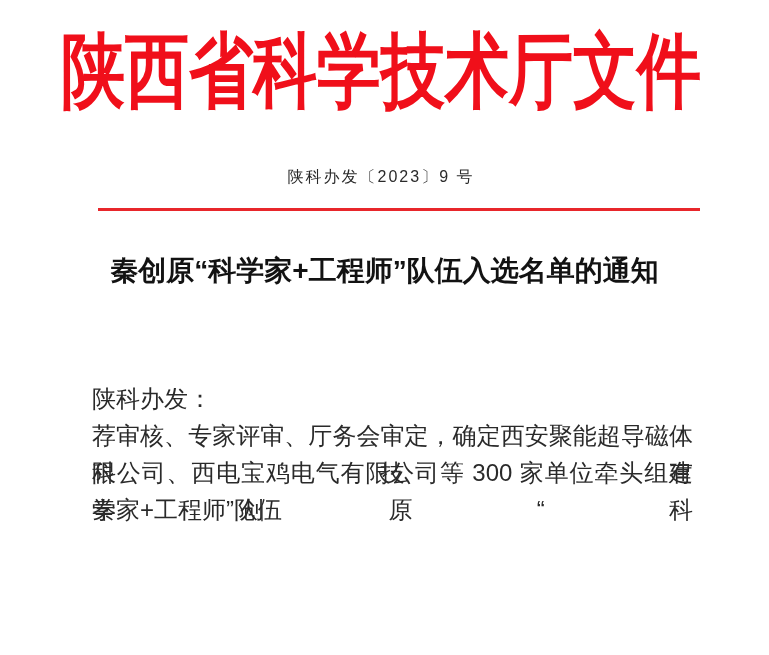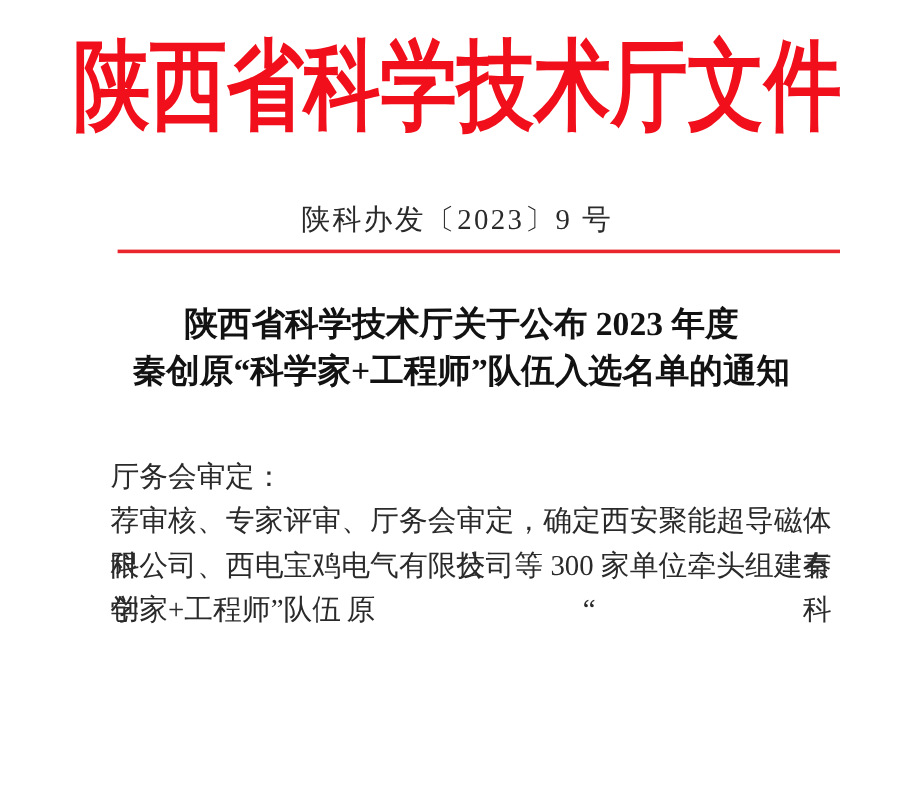--- a/index.html
+++ b/index.html
@@ -10,21 +10,21 @@
     --page-bg: #ffffff;
   }
   * { margin: 0; padding: 0; box-sizing: border-box; }
   html, body { background: #ffffff; }
   .page {
     position: relative;
     width: 762px;
     height: 655px;
     background: var(--page-bg);
     overflow: hidden;
-    font-family: Liberation Serif, serif;
+    font-family: Liberation Sans, sans-serif;
   }
   .header-title {
     position: absolute;
     top: 16px;
     left: 0;
     width: 100%;
     text-align: center;
     font-size: 64px;
     font-weight: bold;
     letter-spacing: 0px;
@@ -32,21 +32,21 @@
     transform: scaleY(1.28);
     transform-origin: top center;
     white-space: nowrap;
   }
   .doc-number {
     position: absolute;
     top: 167px;
     left: 0;
     width: 100%;
     text-align: center;
-    font-size: 24px;
+    font-size: 16px;
     letter-spacing: 2px;
     color: var(--body-text);
   }
   .red-line {
     position: absolute;
     top: 208px;
     left: 98px;
     width: 602px;
     height: 3px;
     background: var(--accent-red);
@@ -88,24 +88,23 @@
 
 <div class="page">
 
   <div class="header-title">陕西省科学技术厅文件</div>
 
   <div class="doc-number">陕科办发〔2023〕9 号</div>
 
   <div class="red-line"></div>
 
   <div class="notice-title">
-    <div>陕西省科学技术厅关于公布 2023 年度</div>
     <div>秦创原“科学家+工程师”队伍入选名单的通知</div>
   </div>
 
   <div class="body-block">
-    <div class="body-line">厅务会审定：</div>
+    <div class="body-line">陕科办发：</div>
     <div class="body-line just">荐审核、专家评审、厅务会审定，确定西安聚能超导磁体科技有</div>
     <div class="body-line just">限公司、西电宝鸡电气有限公司等 300 家单位牵头组建秦创原“科</div>
     <div class="body-line">学家+工程师”队伍</div>
   </div>
 
 </div>
 
 </body></html>

